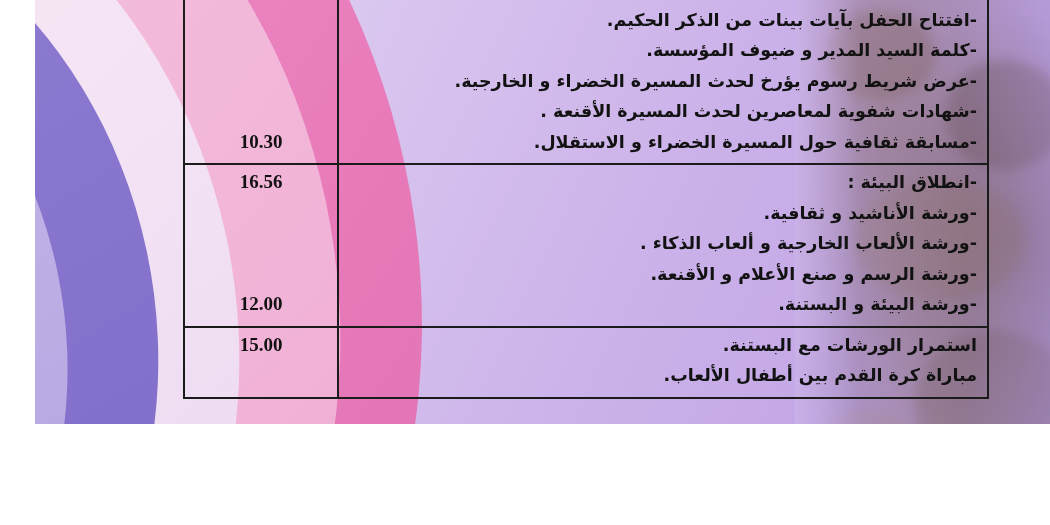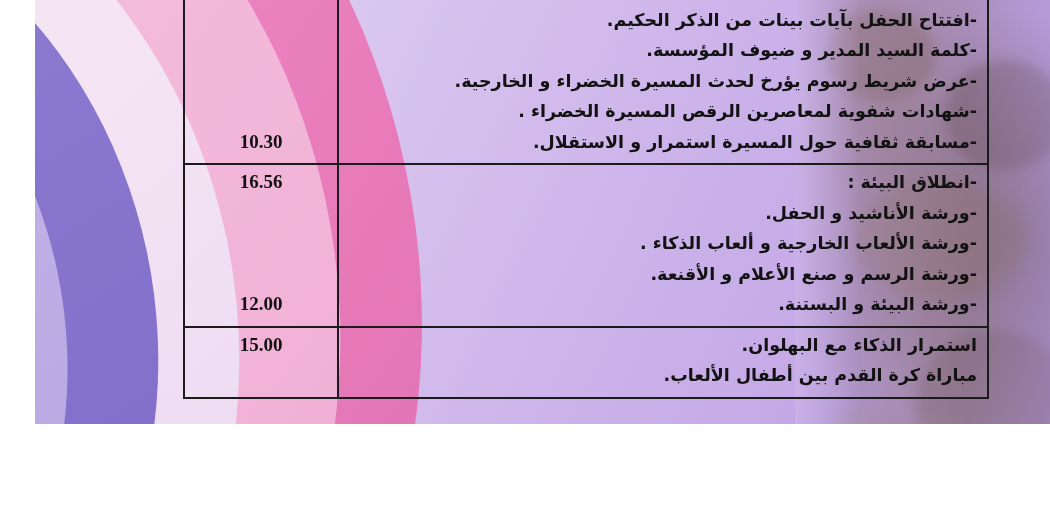--- a/index.html
+++ b/index.html
@@ -177,54 +177,54 @@
   <div class="table-wrap">
     <table class="schedule">
       <tbody>
 
         <tr>
           <td class="col-activities">
             <div class="line">-تحية العلم</div>
             <div class="line">-افتتاح الحفل  بآيات بينات من الذكر الحكيم.</div>
             <div class="line">-كلمة السيد المدير  و ضيوف المؤسسة.</div>
             <div class="line">-عرض شريط  رسوم يؤرخ  لحدث المسيرة  الخضراء و الخارجية.</div>
-            <div class="line">-شهادات شفوية لمعاصرين الرقص المسيرة الخضراء .</div>
-            <div class="line">-مسابقة ثقافية حول المسيرة  استمرار و الاستقلال.</div>
+            <div class="line">-شهادات شفوية لمعاصرين لحدث المسيرة الأقنعة .</div>
+            <div class="line">-مسابقة ثقافية حول المسيرة  الخضراء و الاستقلال.</div>
           </td>
           <td class="col-time">
             <div class="time-line">9.00</div>
             <div class="time-spacer">.</div>
             <div class="time-spacer">.</div>
             <div class="time-spacer">.</div>
             <div class="time-spacer">.</div>
             <div class="time-line">10.30</div>
           </td>
         </tr>
 
 
         <tr>
           <td class="col-activities">
             <div class="line">-انطلاق البيئة :</div>
-            <div class="line">-ورشة الأناشيد  و الحفل.</div>
+            <div class="line">-ورشة الأناشيد  و ثقافية.</div>
             <div class="line">-ورشة الألعاب الخارجية و ألعاب الذكاء .</div>
             <div class="line">-ورشة الرسم  و صنع  الأعلام  و الأقنعة.</div>
             <div class="line">-ورشة البيئة و البستنة.</div>
           </td>
           <td class="col-time">
             <div class="time-line">16.56</div>
             <div class="time-spacer">.</div>
             <div class="time-spacer">.</div>
             <div class="time-spacer">.</div>
             <div class="time-line">12.00</div>
           </td>
         </tr>
 
         <tr>
           <td class="col-activities">
-            <div class="line">استمرار الذكاء مع البهلوان.</div>
+            <div class="line">استمرار الورشات مع البستنة.</div>
             <div class="line">مباراة كرة القدم بين أطفال الألعاب.</div>
           </td>
           <td class="col-time">
             <div class="time-line">15.00</div>
             <div class="time-spacer">.</div>
           </td>
         </tr>
 
       </tbody>
     </table>

